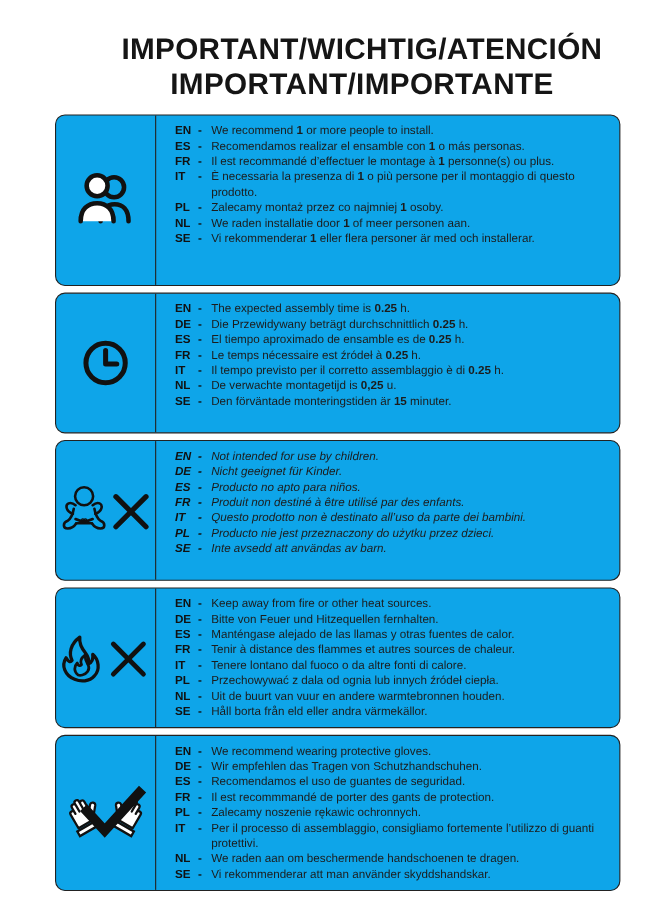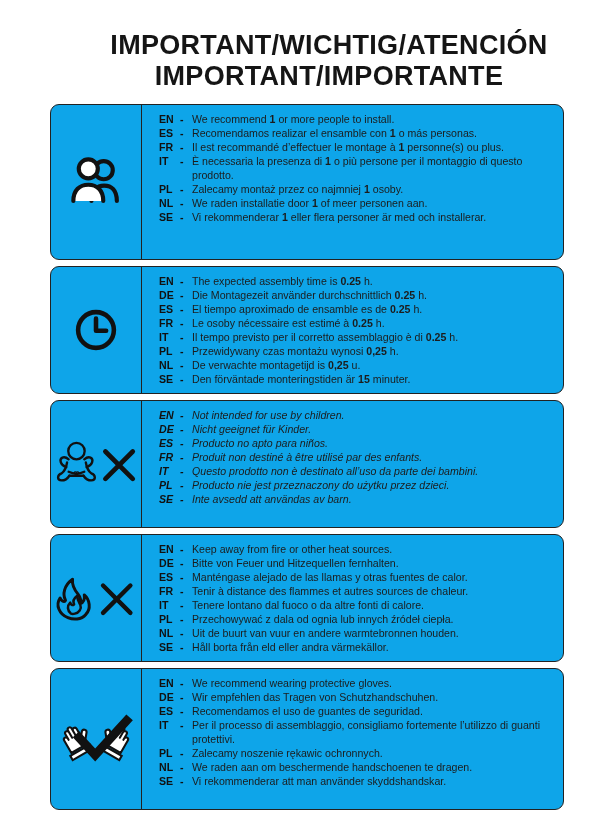--- a/index.html
+++ b/index.html
@@ -56,25 +56,24 @@
 
     <div class="box s2">
       <div class="icon-col">
         <svg width="52" height="52" viewBox="0 0 64 64">
           <circle cx="32" cy="32" r="22" fill="none" stroke="#111" stroke-width="5.6"></circle>
           <path d="M32,18 L32,33 L44.5,33" fill="none" stroke="#111" stroke-width="5.6" stroke-linecap="round" stroke-linejoin="round"></path>
         </svg>
       </div>
       <div class="text-col">
           <div class="line"><b class="lang">EN</b><b class="dash">-</b><span>The expected assembly time is </span><b>0.25</b><span> h.</span></div>
-          <div class="line"><b class="lang">DE</b><b class="dash">-</b><span>Die Montagezeit använder durchschnittlich </span><b>0.25</b><span> h.</span></div>
+          <div class="line"><b class="lang">DE</b><b class="dash">-</b><span>Die Przewidywany beträgt durchschnittlich </span><b>0.25</b><span> h.</span></div>
           <div class="line"><b class="lang">ES</b><b class="dash">-</b><span>El tiempo aproximado de ensamble es de </span><b>0.25</b><span> h.</span></div>
-          <div class="line"><b class="lang">FR</b><b class="dash">-</b><span>Le osoby nécessaire est estimé à </span><b>0.25</b><span> h.</span></div>
+          <div class="line"><b class="lang">FR</b><b class="dash">-</b><span>Le temps nécessaire est źródeł à </span><b>0.25</b><span> h.</span></div>
           <div class="line"><b class="lang">IT</b><b class="dash">-</b><span>Il tempo previsto per il corretto assemblaggio è di </span><b>0.25</b><span> h.</span></div>
-          <div class="line"><b class="lang">PL</b><b class="dash">-</b><span>Przewidywany czas montażu wynosi </span><b>0,25</b><span> h.</span></div>
           <div class="line"><b class="lang">NL</b><b class="dash">-</b><span>De verwachte montagetijd is </span><b>0,25</b><span> u.</span></div>
           <div class="line"><b class="lang">SE</b><b class="dash">-</b><span>Den förväntade monteringstiden är </span><b>15</b><span> minuter.</span></div>
         </div>
     </div>
 
     <div class="box s3">
       <div class="icon-col">
         <svg width="86" height="52" viewBox="0 0 110 62">
           <g stroke="#111" stroke-width="3" fill="none" stroke-linecap="round" stroke-linejoin="round">
             <circle cx="30" cy="14.5" r="10.5"></circle>
@@ -139,21 +138,22 @@
             <path d="M-13,15 L-13,-3 A2.6,2.6 0 0 1 -7.8,-3 L-7.8,-1 L-7.8,-9 A2.6,2.6 0 0 1 -2.6,-9 L-2.6,-1 L-2.6,-11.5 A2.6,2.6 0 0 1 2.6,-11.5 L2.6,-1 L2.6,-8 A2.6,2.6 0 0 1 7.8,-8 L7.8,3 L12,-2 A3,3 0 0 1 16.4,2 L9,11 L9,15 Z" fill="#fff" stroke="#111" stroke-width="2.6" stroke-linejoin="round"></path>
             <rect x="-16" y="17.5" width="28" height="6" fill="#fff" stroke="#111" stroke-width="2.6"></rect>
           </g>
           <path d="M30,26 L54,52 L97,5" fill="none" stroke="#111" stroke-width="11" stroke-linejoin="miter"></path>
         </svg>
       </div>
       <div class="text-col">
           <div class="line"><b class="lang">EN</b><b class="dash">-</b><span>We recommend wearing protective gloves.</span></div>
           <div class="line"><b class="lang">DE</b><b class="dash">-</b><span>Wir empfehlen das Tragen von Schutzhandschuhen.</span></div>
           <div class="line"><b class="lang">ES</b><b class="dash">-</b><span>Recomendamos el uso de guantes de seguridad.</span></div>
+          <div class="line"><b class="lang">FR</b><b class="dash">-</b><span>Il est recommmandé de porter des gants de protection.</span></div>
+          <div class="line"><b class="lang">PL</b><b class="dash">-</b><span>Zalecamy noszenie rękawic ochronnych.</span></div>
           <div class="line"><b class="lang">IT</b><b class="dash">-</b><span>Per il processo di assemblaggio, consigliamo fortemente l’utilizzo di guanti protettivi.</span></div>
-          <div class="line"><b class="lang">PL</b><b class="dash">-</b><span>Zalecamy noszenie rękawic ochronnych.</span></div>
           <div class="line"><b class="lang">NL</b><b class="dash">-</b><span>We raden aan om beschermende handschoenen te dragen.</span></div>
           <div class="line"><b class="lang">SE</b><b class="dash">-</b><span>Vi rekommenderar att man använder skyddshandskar.</span></div>
         </div>
     </div>
 
   </div>
 </div>
 
 </body></html>

